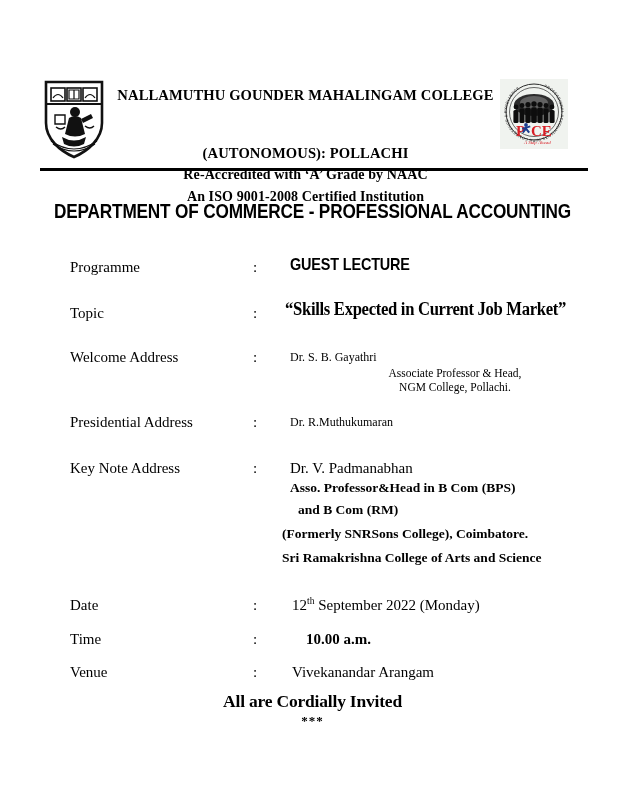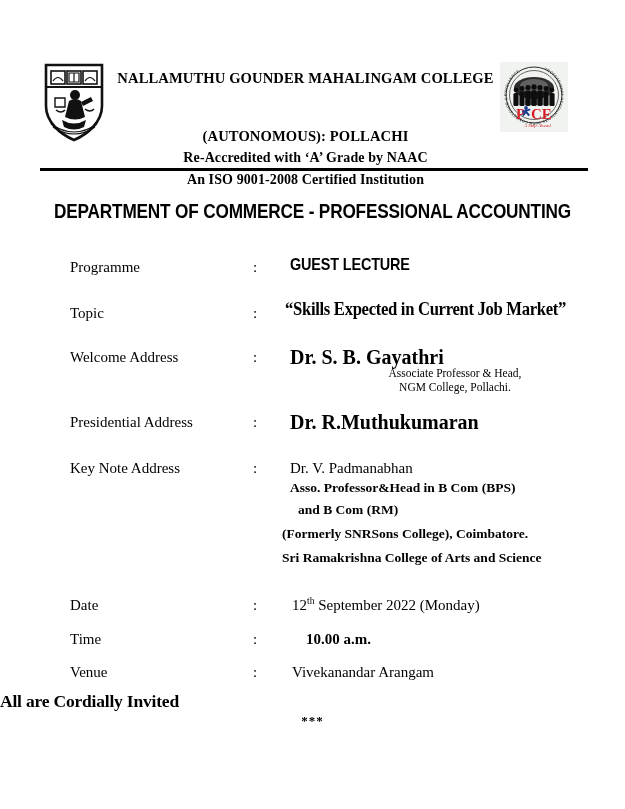--- a/index.html
+++ b/index.html
@@ -12,21 +12,21 @@
     height: 809px;
     position: relative;
     font-family: "Liberation Serif", serif;
     color: #000000;
     overflow: hidden;
   }
 
   
   .header {
     position: absolute;
-    left: 0; top: 0;
+    left: 0; top: 17px;
     width: 541px;
     height: 155px;
   }
   .crest {
     position: absolute;
     left: 42px; top: 62px;
     width: 64px; height: 82px;
   }
   .pace-logo {
     position: absolute;
@@ -104,22 +104,22 @@
     left: 220px; top: 0;
     width: 330px;
   }
 
   .v-plain {
     font-size: 15px;
     line-height: 19px;
     white-space: nowrap;
   }
   .v-bold {
-    font-weight: bold;
-    font-size: 20px;
+    font-weight: normal;
+    font-size: 12px;
     line-height: 19px;
     white-space: nowrap;
   }
   .v-small {
     font-size: 11.5px;
     line-height: 13.5px;
     white-space: nowrap;
     text-align: center;
   }
   .v-condensed-bold {
@@ -152,21 +152,21 @@
     font-size: 9.5px;
     vertical-align: super;
     line-height: 0;
   }
 
   
   .closing {
     position: absolute;
     left: 0; top: 691px;
     width: 625px;
-    text-align: left;
+    text-align: center;
     font-weight: bold;
     font-size: 17.5px;
     letter-spacing: -0.2px;
   }
   .stars {
     position: absolute;
     left: 0; top: 713px;
     width: 625px;
     text-align: center;
     font-weight: bold;

